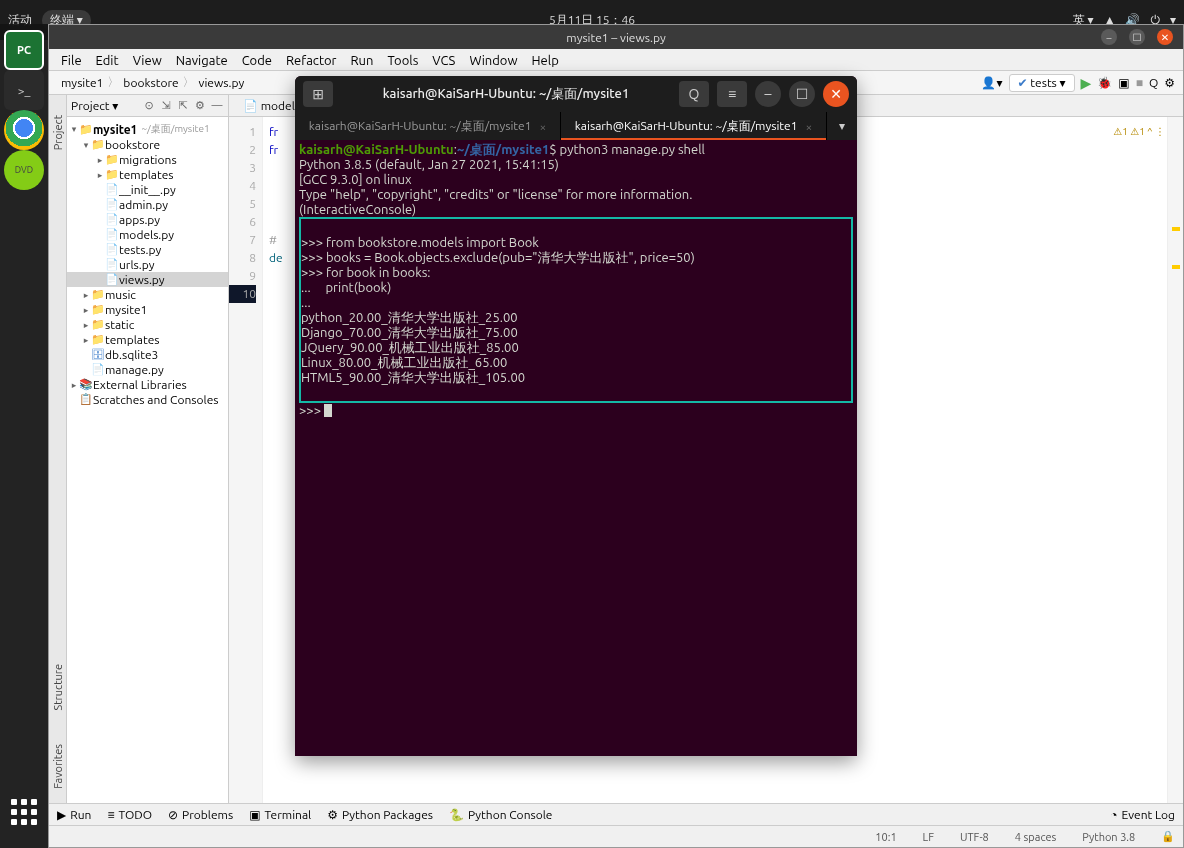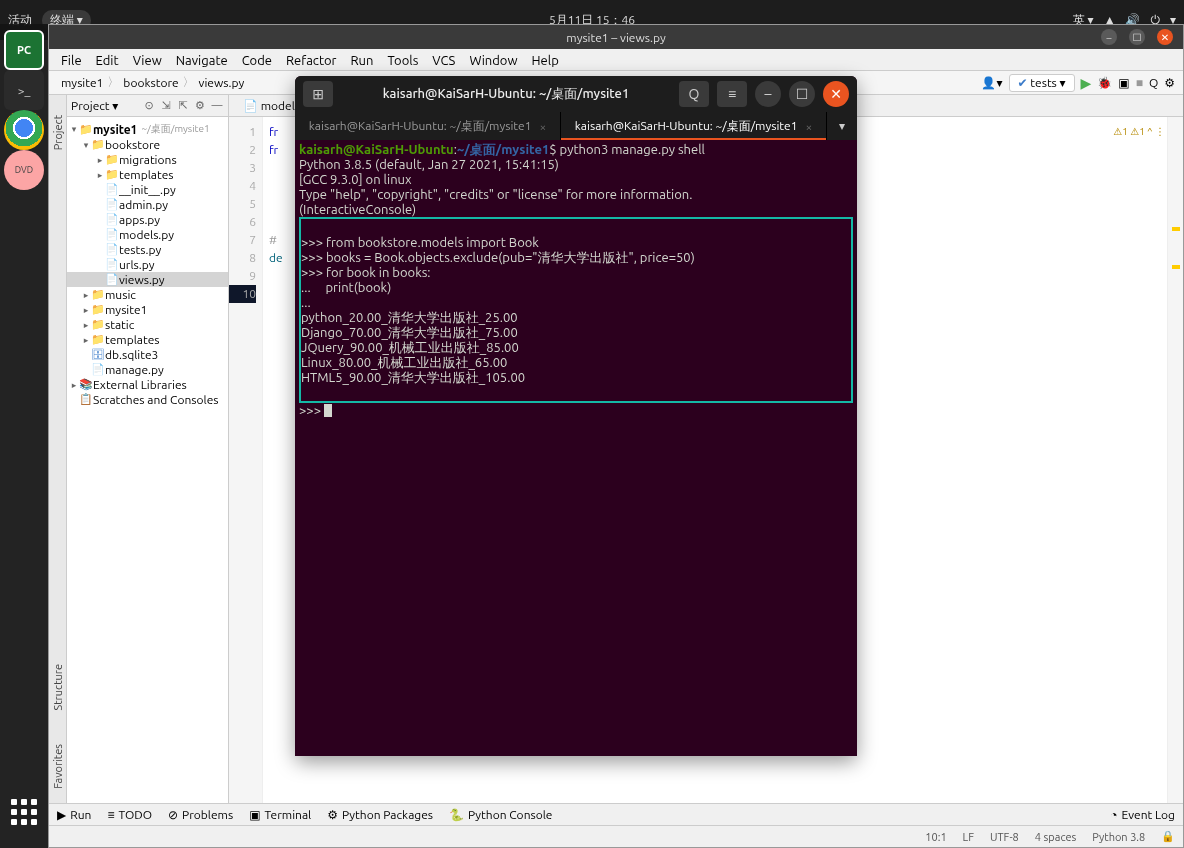--- a/index.html
+++ b/index.html
@@ -11,21 +11,21 @@
 .gnome-bar .right { margin-left:auto; display:flex; gap:10px; align-items:center; }
 .gnome-left { display:flex; gap:10px; align-items:center; }
 .chip { background:#3a3a3a; padding:2px 8px; border-radius:10px; }
 
 
 .dock { position:absolute; left:0; top:24px; bottom:0; width:48px; background:rgba(20,20,20,0.92); display:flex; flex-direction:column; align-items:center; padding-top:6px; gap:0; z-index:50; }
 .dock-icon { width:40px; height:40px; border-radius:6px; display:flex; align-items:center; justify-content:center; cursor:pointer; }
 .dock-icon.pycharm { background:#1c7333; color:#fff; font-weight:bold; font-size:11px; border:2px solid #fff; }
 .dock-icon.term { background:#2b2b2b; color:#ccc; }
 .dock-icon.chrome { background:radial-gradient(circle at 50% 45%,#4285f4 30%,#fff 30% 38%,#34a853 38% 62%,#fbbc05 62% 80%,#ea4335 80%); border-radius:50%; }
-.dock-icon.dvd { background:#fca5a5; color:#444; border-radius:50%; font-size:9px; }
+.dock-icon.dvd { background:#84cc16; color:#444; border-radius:50%; font-size:9px; }
 .dock-apps { margin-top:auto; margin-bottom:16px; color:#fff; width:40px; height:40px; display:grid; grid-template-columns:repeat(3,6px); grid-template-rows:repeat(3,6px); gap:4px; justify-content:center; align-content:center; cursor:pointer; }
 .dock-apps span { background:#fff; border-radius:1px; }
 
 
 .ide { position:absolute; left:48px; top:24px; right:0; bottom:0; background:#fff; display:flex; flex-direction:column; border:1px solid #999; }
 .ide-titlebar { height:24px; background:#3a3a3a; color:#ddd; display:flex; align-items:center; font-size:12px;padding-left:29px; }
 .ide-titlebar .title { position:absolute; left:50%; transform:translateX(-50%); }
 .ide-titlebar .ctrls { margin-left:auto; display:flex; gap:12px; padding-right:10px; }
 .win-btn { width:16px; height:16px; border-radius:50%; background:#5a5a5a; display:flex; align-items:center; justify-content:center; cursor:pointer; font-size:10px; }
 .win-btn.close-x { background:#e95420; color:#fff; }
@@ -67,21 +67,21 @@
 .code { padding:6px 0 0 6px; line-height:18px; color:#333; position:relative; flex:1; }
 .code .kw { color:#0000c0; }
 .code .cm { color:#999; }
 .code .de { color:#00627a; }
 .right-gutter { width:16px; background:#f5f5f5; border-left:1px solid #eee; position:relative; }
 .warn-strip { position:absolute; top:6px; right:2px; display:flex; gap:4px; font-size:10px; color:#b58900; }
 .yellow-mark { position:absolute; right:3px; width:8px; height:4px; background:#ffcc00; }
 
 .ide-bottombar { height:22px; background:#f0f0f0; border-top:1px solid #ccc; display:flex; align-items:center; padding:0 8px; gap:16px; font-size:12px; }
 .ide-bottombar .grp { display:flex; align-items:center; gap:4px; cursor:pointer; }
-.ide-statusbar { height:22px; background:#f0f0f0; border-top:1px solid #ccc; display:flex; align-items:center; justify-content:flex-end; padding:0 8px; gap:16px; font-size:11px; color:#555; }
+.ide-statusbar { height:22px; background:#f0f0f0; border-top:1px solid #ccc; display:flex; align-items:center; justify-content:flex-end; padding:0 8px; gap:26px; font-size:11px; color:#555; }
 
 
 .term-win { position:absolute; left:295px; top:76px; width:562px; height:680px; background:#2c001e; color:#ccc; border-radius:6px; box-shadow:0 6px 20px rgba(0,0,0,.4); display:flex; flex-direction:column; z-index:100; font-family:"Ubuntu Mono",monospace; }
 .term-titlebar { height:36px; background:#1d1d1d; display:flex; align-items:center; padding:0 8px; border-radius:6px 6px 0 0; }
 .term-title { flex:1; text-align:center; color:#eee; font-size:13px; font-weight:500; }
 .term-ctrls { display:flex; gap:8px; align-items:center; }
 .tcbtn { width:26px; height:26px; border-radius:50%; background:#3a3a3a; display:flex; align-items:center; justify-content:center; cursor:pointer; color:#ccc; font-size:14px; }
 .tcbtn.search { border-radius:4px; width:30px; }
 .tcbtn.menu { border-radius:4px; width:30px; }
 .tcbtn.close { background:#e95420; color:#fff; }

